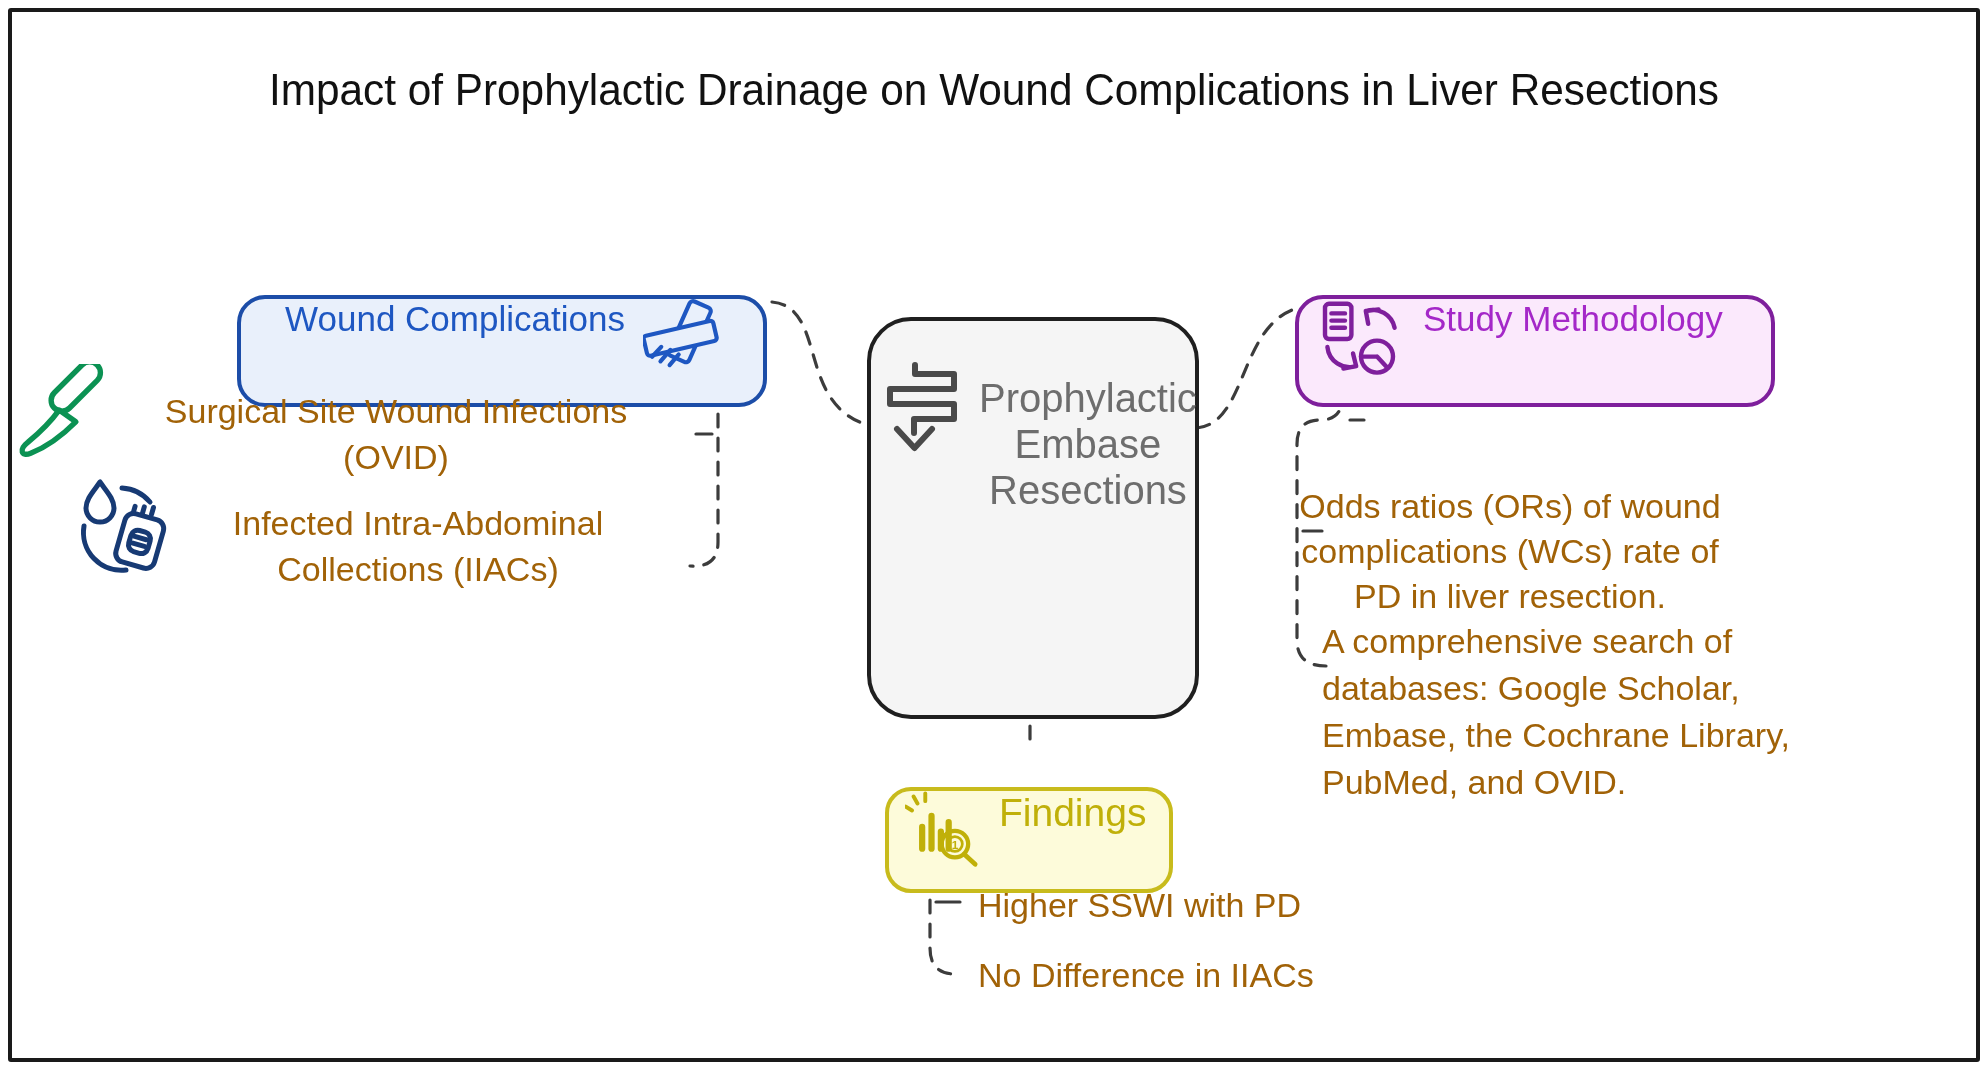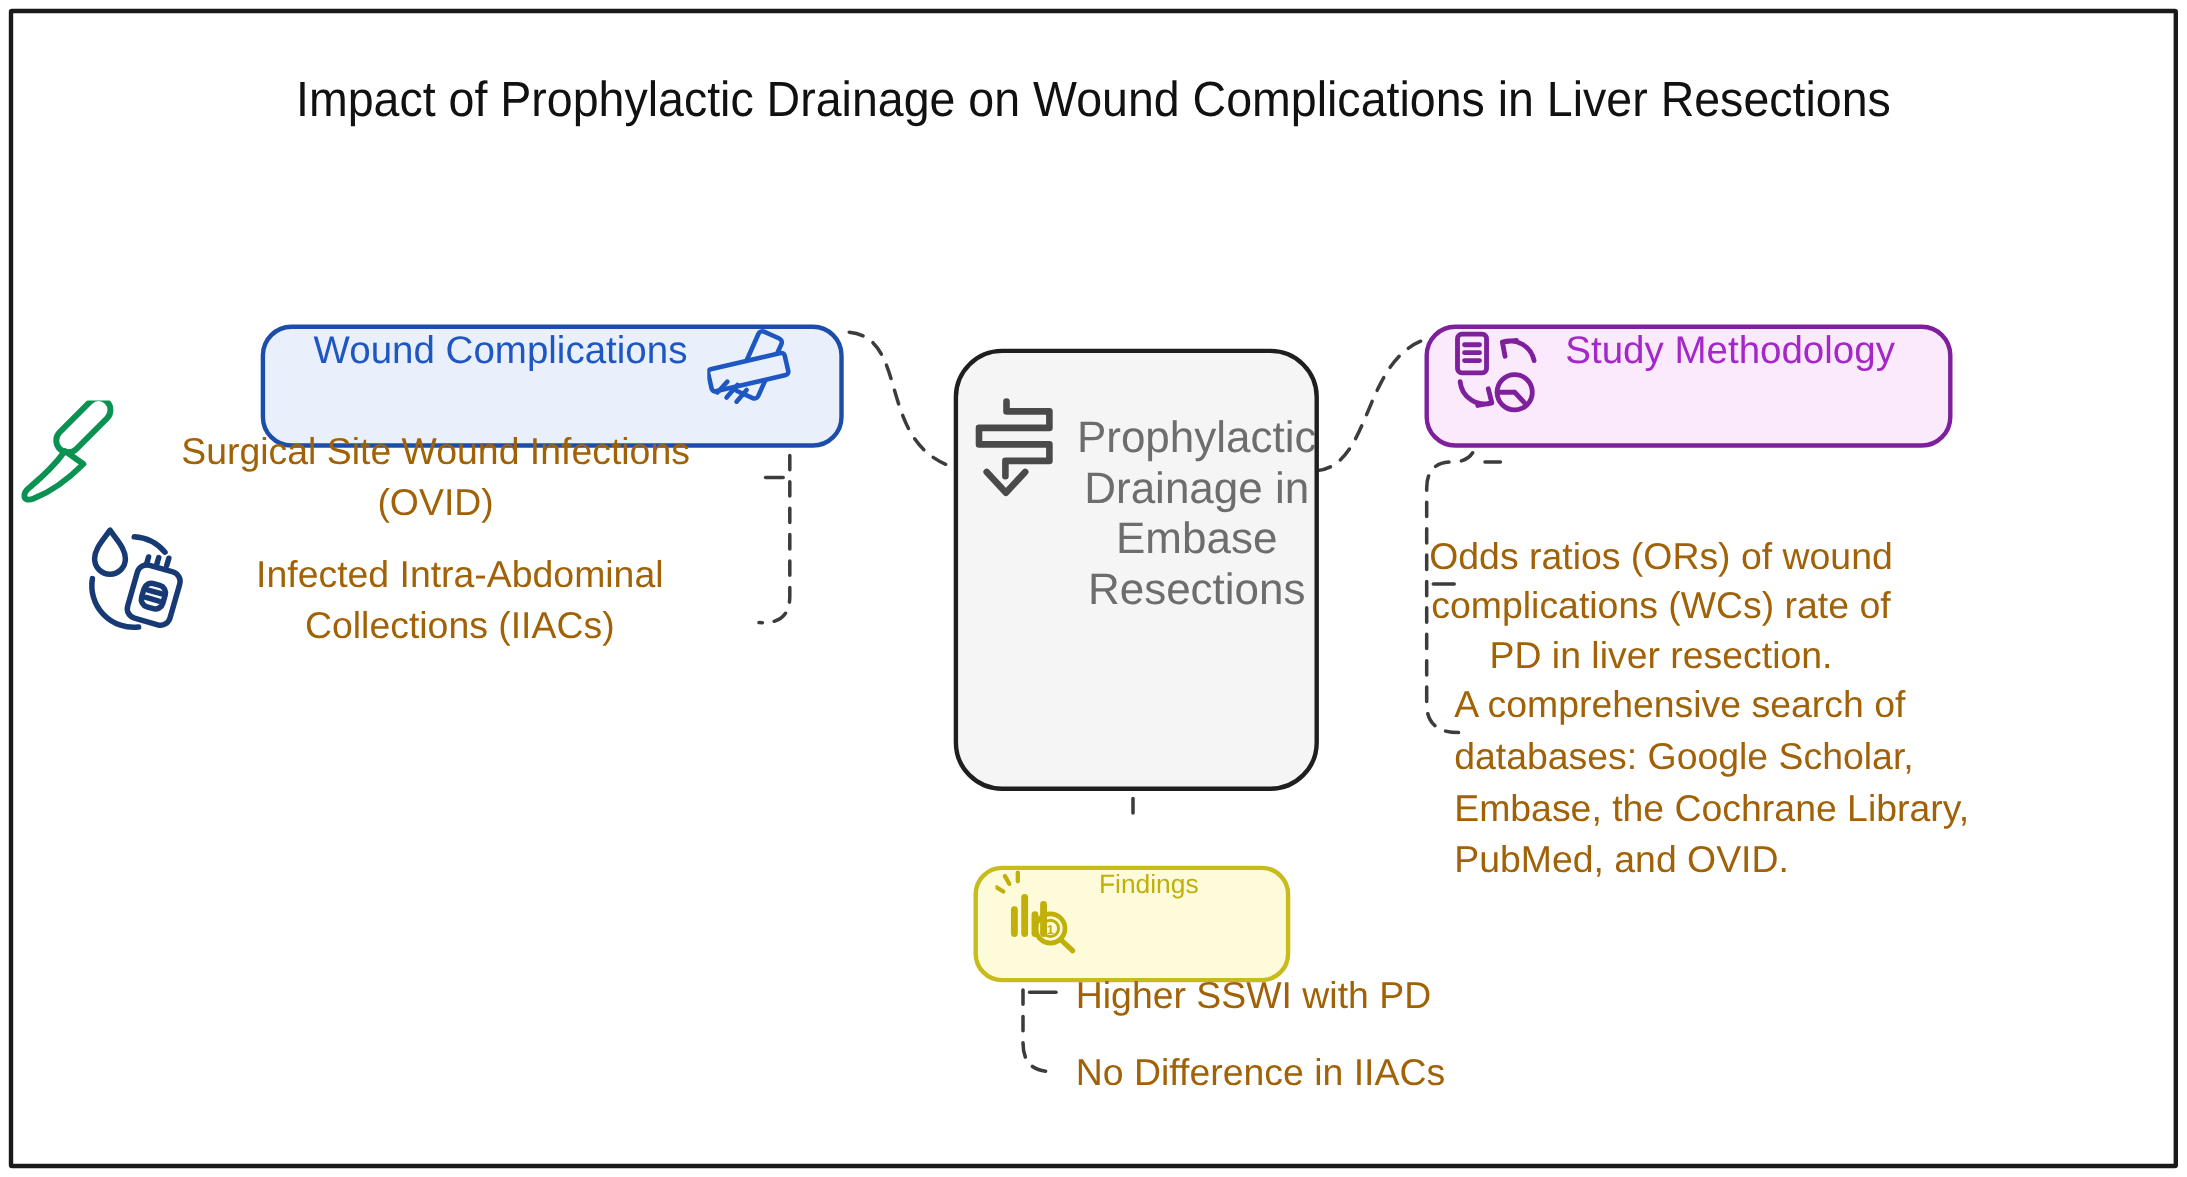--- a/index.html
+++ b/index.html
@@ -30,21 +30,21 @@
   .node-center .ntext{margin-top:14px;font-size:40px;line-height:46px;color:var(--center-text,#6d6d6d);text-align:center;}
   .node-purple{
     left:1295px;top:252px;width:480px;height:112px;border:4px solid var(--purple-border,#7e1f9c);
     border-radius:28px;background:var(--purple-fill,#fbe9fc);justify-content:flex-start;gap:22px;padding-left:22px;
   }
   .node-purple .nlabel{font-size:35px;color:var(--purple-text,#a428c8);}
   .node-yellow{
     left:885px;top:744px;width:288px;height:106px;border:4px solid var(--yellow-border,#c8bb1c);
     border-radius:26px;background:var(--yellow-fill,#fdfbda);justify-content:flex-start;gap:16px;padding-left:16px;
   }
-  .node-yellow .nlabel{font-size:24px;color:var(--yellow-text,#c0b009);}
+  .node-yellow .nlabel{font-size:39px;color:var(--yellow-text,#c0b009);}
   .icon{display:inline-block;line-height:0;}
   .icon svg{display:block;}
   .ic-bandage{color:var(--blue-text,#1e57c2);}
   .ic-scalpel{position:absolute;left:16px;top:364px;color:var(--green-icon,#0b9253);}
   .ic-drain{position:absolute;left:74px;top:478px;color:var(--navy-icon,#173a74);}
   .ic-center{color:#4a4a4a;}
   .ic-method{color:var(--purple-border,#7e1f9c);}
   .ic-findings{color:var(--yellow-text,#c0b009);}
   .txt{position:absolute;font-size:34px;color:#a16207;}
   .txt.center{text-align:center;}
@@ -123,21 +123,20 @@
 
   <div class="node node-center">
     <span class="icon ic-center">
       <svg width="108" height="100" viewBox="0 0 100 100" stroke="currentColor" stroke-width="6" fill="none" stroke-linejoin="round" stroke-linecap="round">
         <path d="M40 4 v9 h39 v15 h-64 v15 h64 v15 h-40 v14"></path>
         <path d="M22 68 L39.5 87 L57 68"></path>
       </svg>
     </span>
     <div class="ntext">
       <div>Prophylactic</div>
-      <div>Drainage in</div>
       <div>Embase</div>
       <div>Resections</div>
     </div>
   </div>
 
   <div class="node node-purple">
     <span class="icon ic-method">
       <svg width="80" height="80" viewBox="0 0 100 100" stroke="currentColor" stroke-width="5.5" fill="none" stroke-linejoin="round" stroke-linecap="round">
         <rect x="5" y="6" width="33" height="44" rx="5"></rect>
         <path d="M13 18 h17 M13 27 h17 M13 36 h17"></path>

